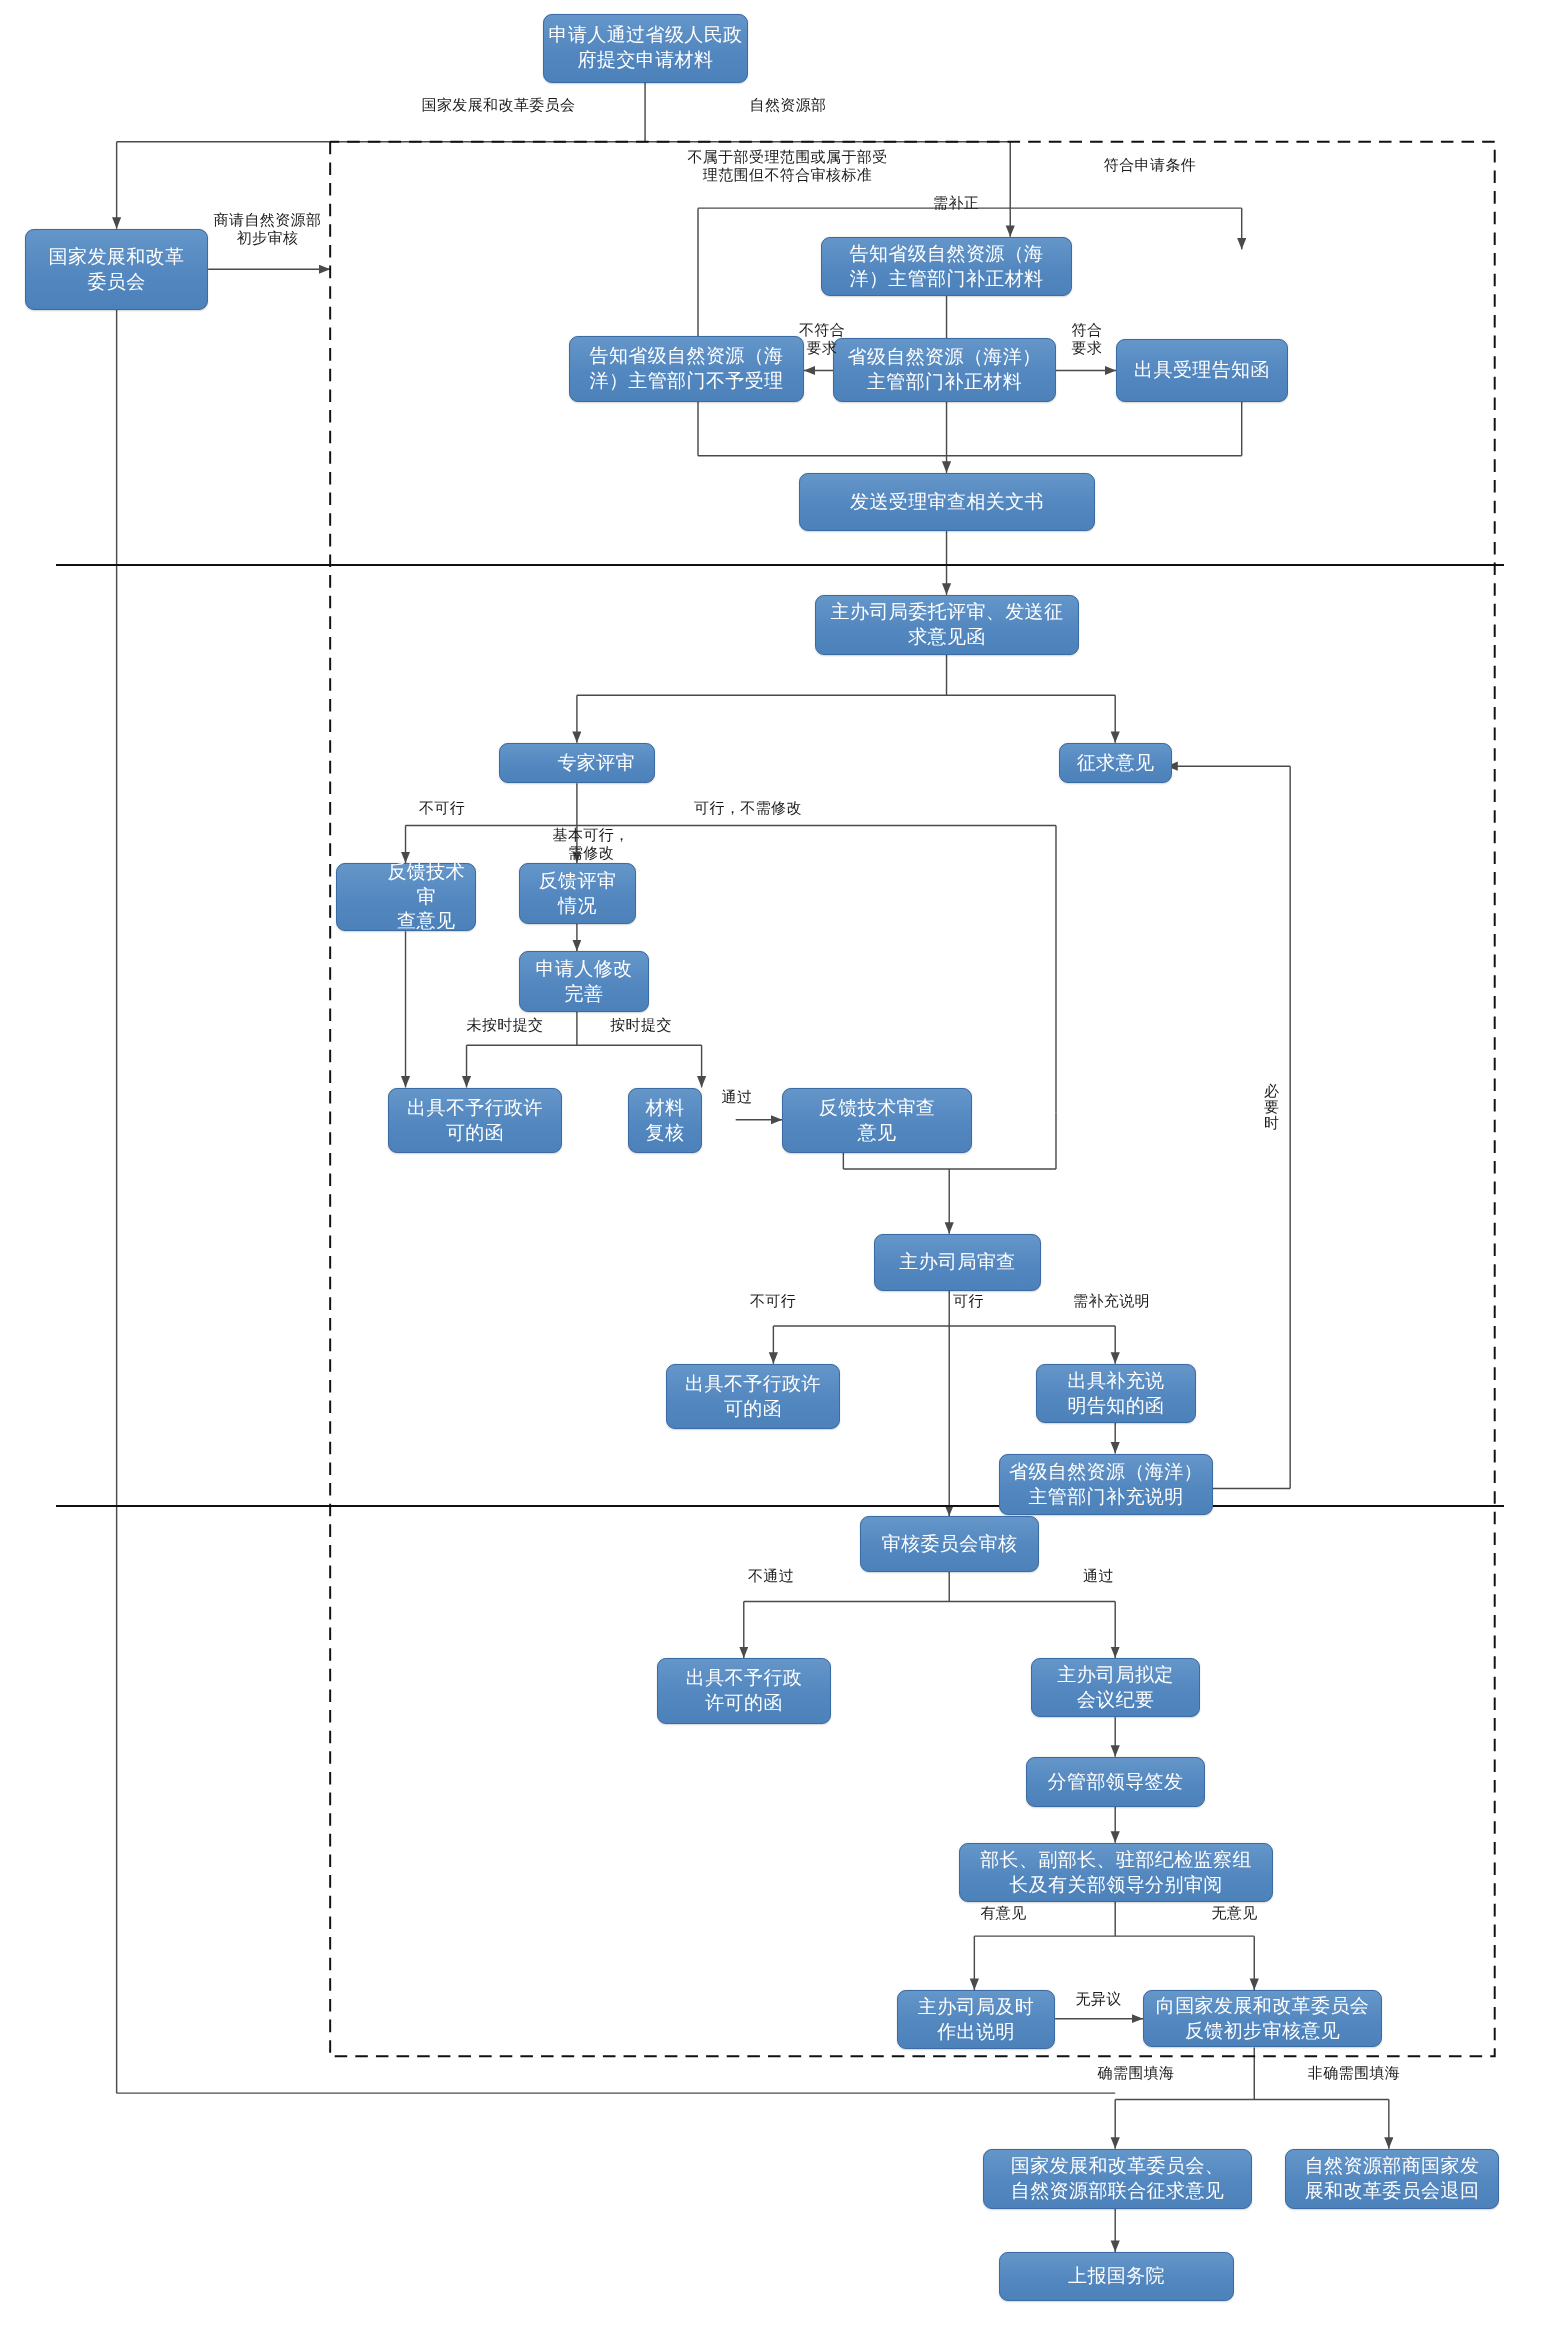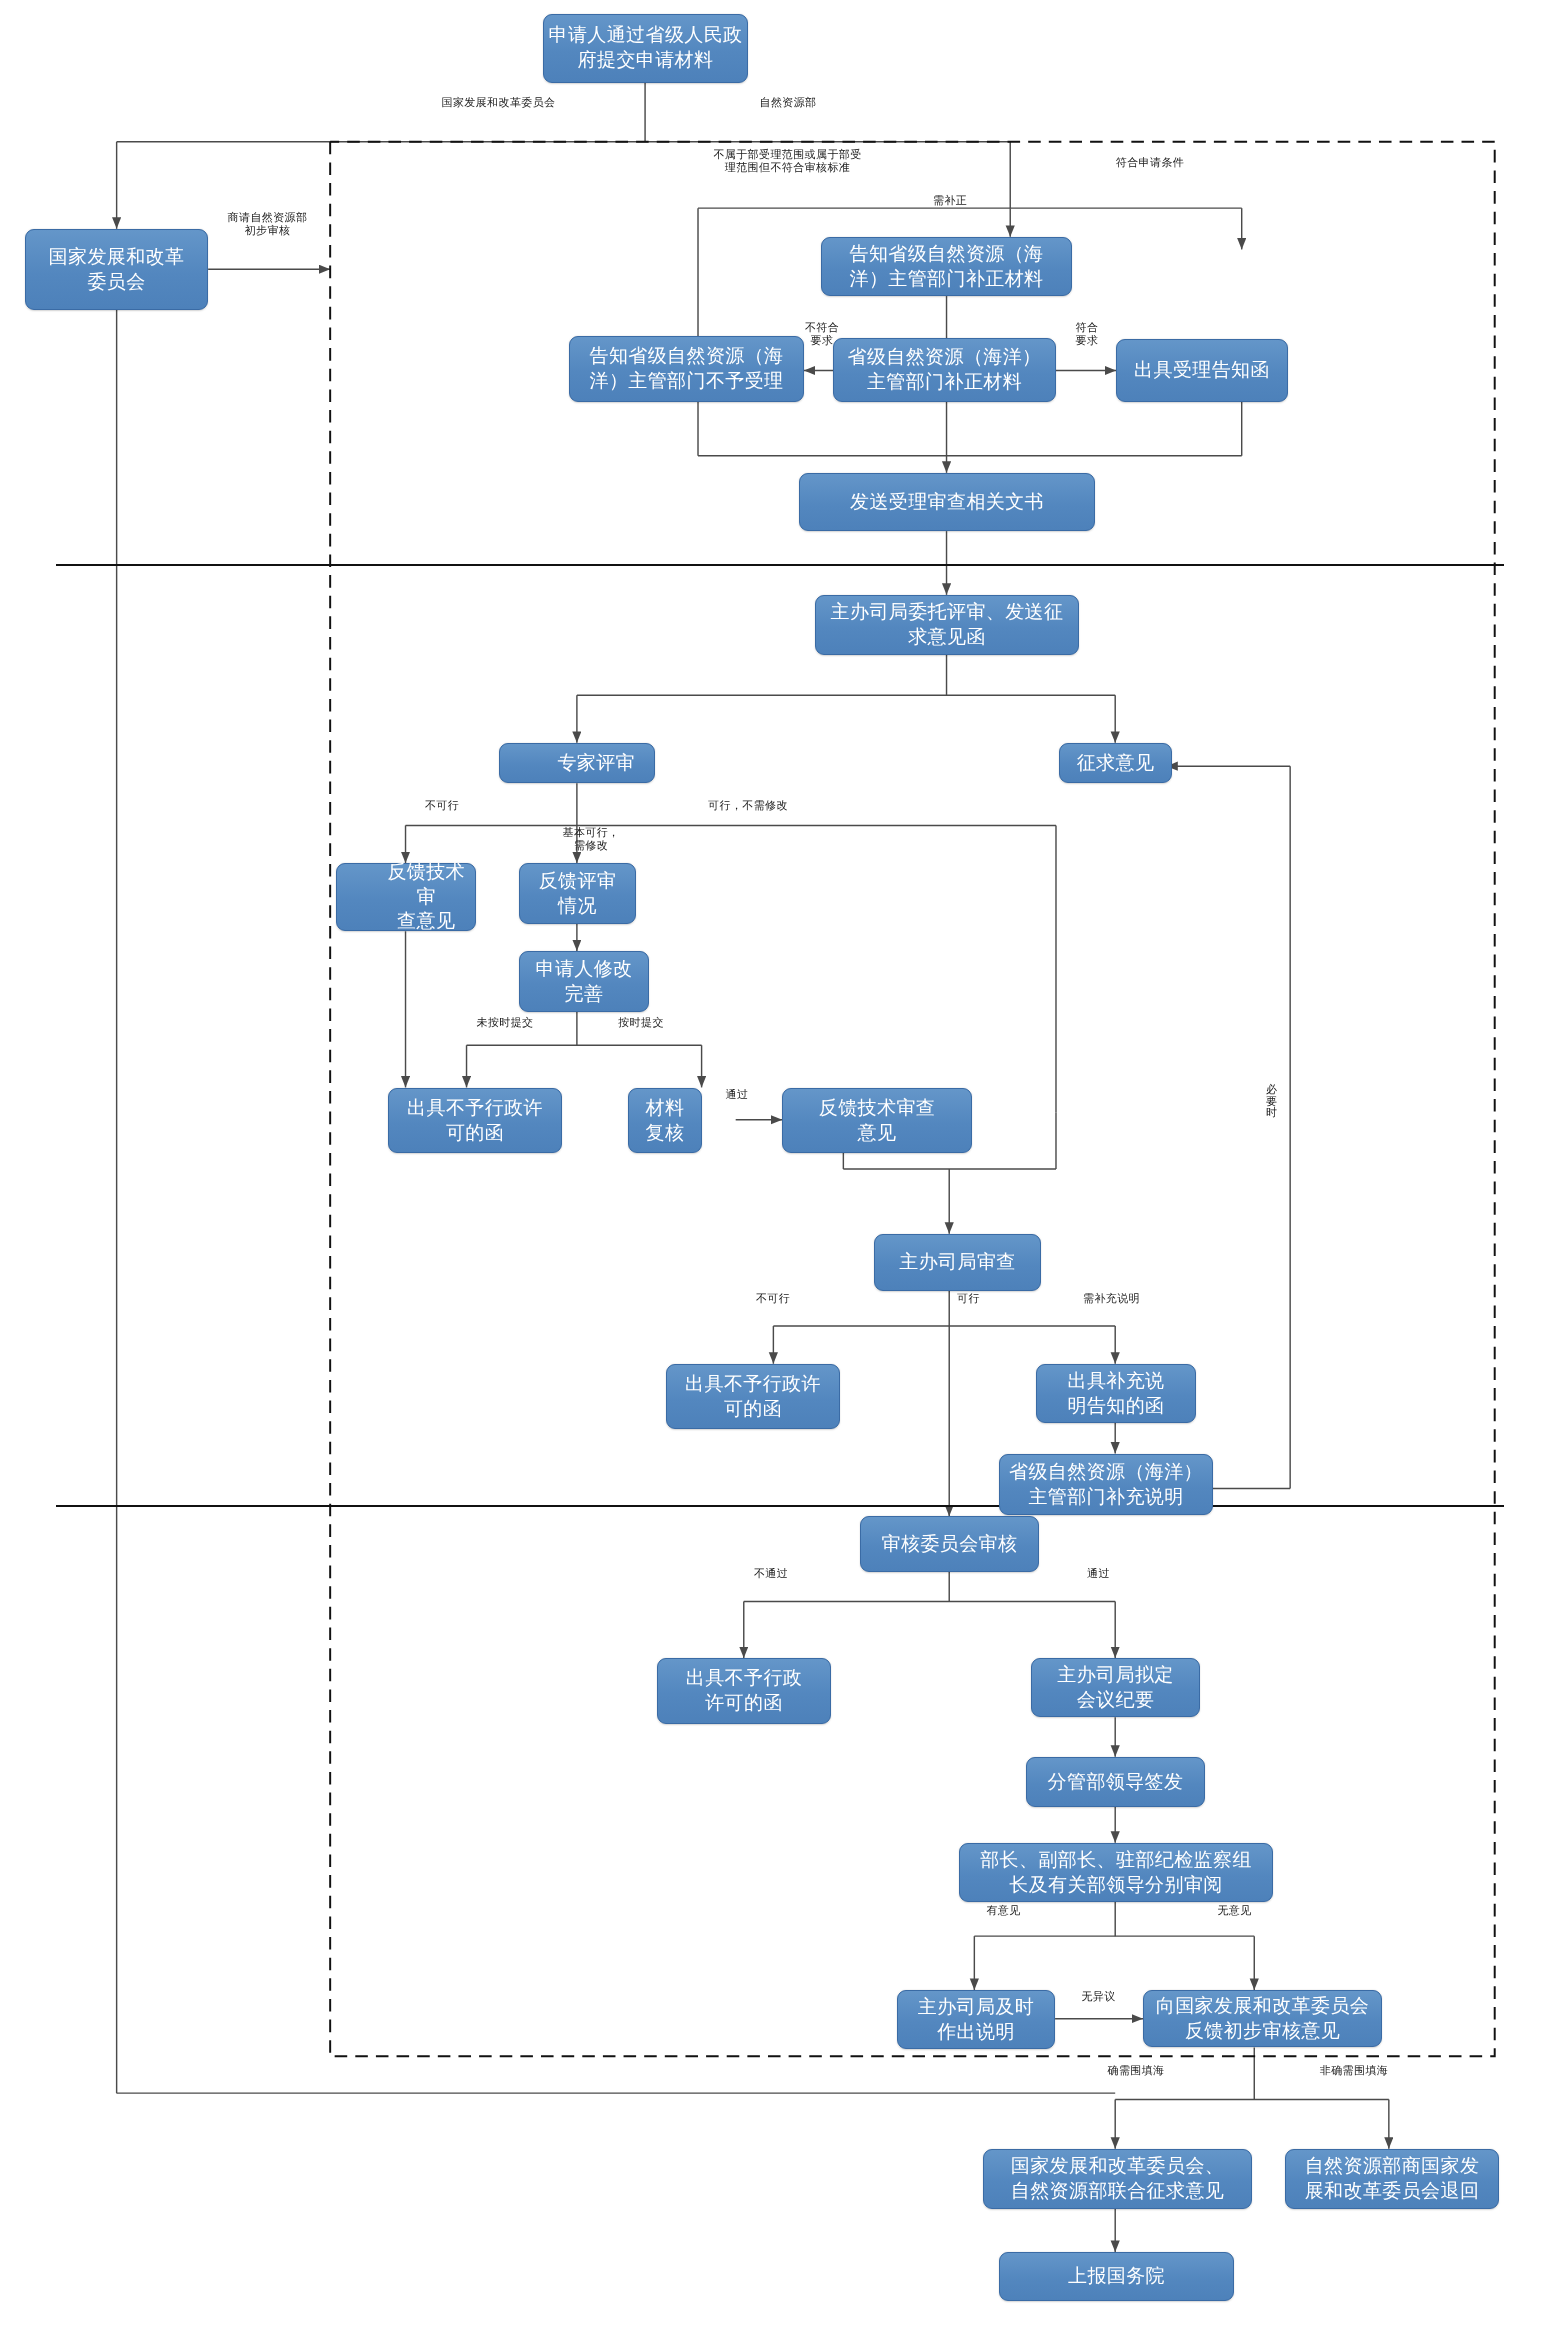--- a/index.html
+++ b/index.html
@@ -20,21 +20,21 @@
     letter-spacing:0.4px;
     box-sizing:border-box;
     padding:1.8px 3.6px;
     box-shadow:0 0.9px 1.8px rgba(0,0,0,.18);
     background-image:linear-gradient(to bottom,#6496c9 0%,#5387bf 55%,#4d81ba 100%);
   }
   .elabel{
     position:absolute;
     color:#1a1a1a;
     font-family:"Liberation Serif","DejaVu Serif",serif;
-    font-size:11px;
+    font-size:15px;
     line-height:1.22;
     white-space:pre;
     text-align:center;
     letter-spacing:0.4px;
   }
   .elabel.vert{
     white-space:normal;
     width:20px;
     line-height:1.05;
     text-align:center;

